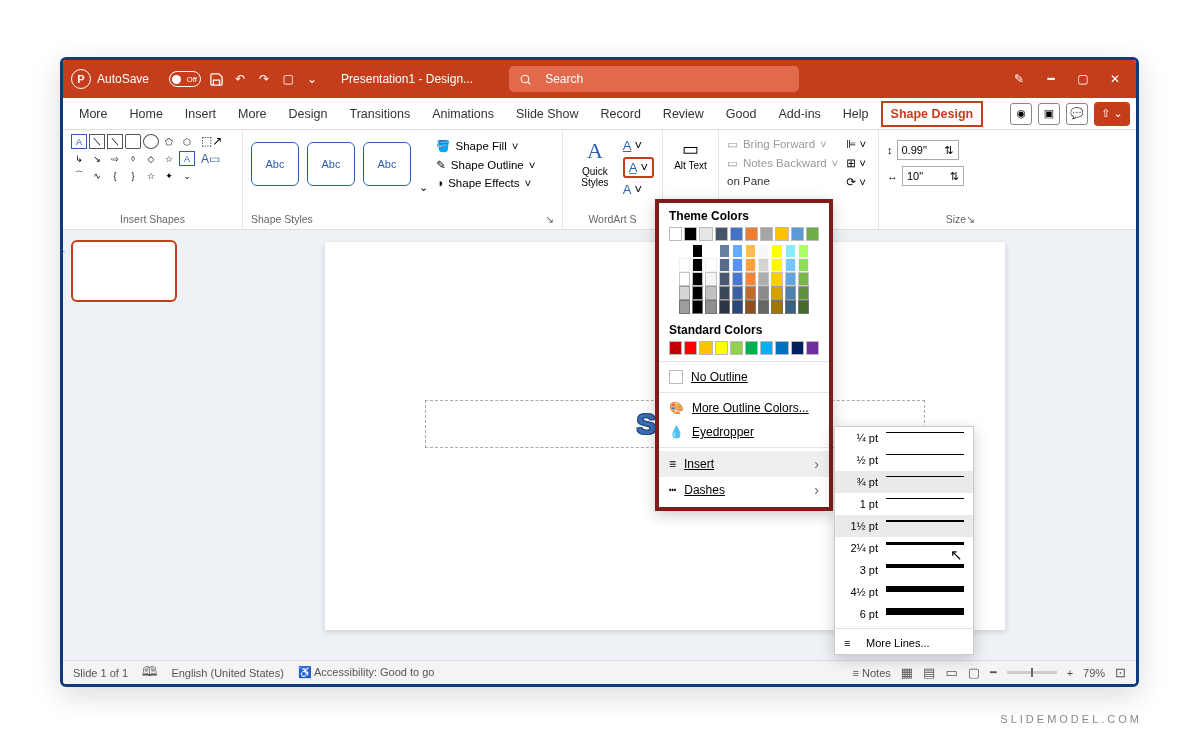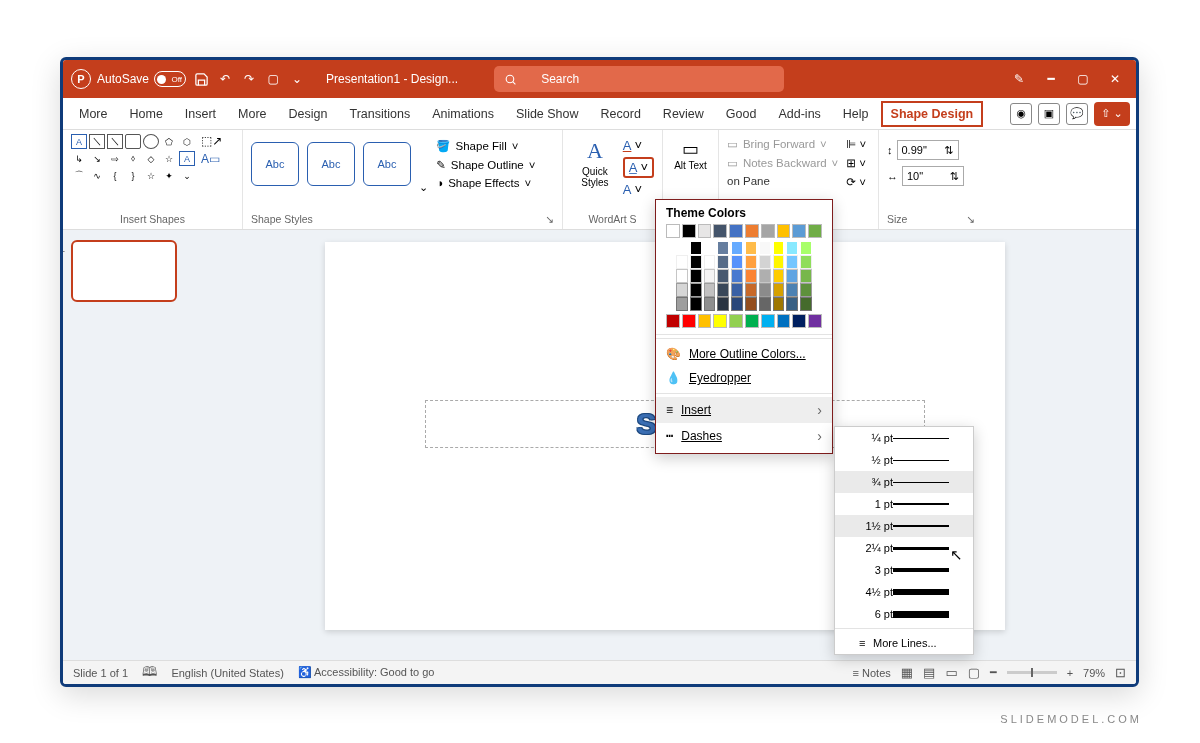--- a/index.html
+++ b/index.html
@@ -1,25 +1,25 @@
 <!DOCTYPE html>
 <html><head>
 <meta charset="utf-8">
 <style>
 * { box-sizing: border-box; margin: 0; padding: 0; font-family: "Segoe UI", Arial, sans-serif; }
 body { background: #fff; width: 1200px; height: 743px; position: relative; }
 .outer { position: absolute; left: 60px; top: 57px; width: 1079px; height: 630px; border: 3px solid #0f3b7a; border-radius: 6px; box-shadow: 0 8px 30px rgba(0,0,0,.15); background: #fff; overflow: hidden; }
 .titlebar { height: 38px; background: #c43e1c; display: flex; align-items: center; color: #fff; font-size: 12px; padding: 0 8px; gap: 6px; }
 .app-icon { width: 20px; height: 20px; border: 1.5px solid #fff; border-radius: 50%; display: flex; align-items: center; justify-content: center; font-size: 11px; font-weight: bold; }
-.autosave-toggle { display: flex; align-items: center; gap: 5px; }
+.autosave-toggle { display: flex; align-items: center; gap: 20px; }
 .toggle { width: 32px; height: 16px; border: 1.5px solid #fff; border-radius: 8px; display: flex; align-items: center; padding: 0 3px; font-size: 8px; justify-content: flex-end; position: relative; }
 .toggle::before { content: ''; width: 9px; height: 9px; background: #fff; border-radius: 50%; position: absolute; left: 2px; }
 .titlebar .tb-icon { width: 18px; height: 18px; display: flex; align-items: center; justify-content: center; cursor: pointer; }
 .doc-title { margin-left: 14px; font-size: 12px; }
-.search-box { margin-left: 30px; flex: 0 0 290px; height: 26px; background: #e2694a; border-radius: 5px; display: flex; align-items: center; padding: 0 10px; gap: 24px; color: #fff; font-size: 12px; }
+.search-box { margin-left: 30px; flex: 0 0 290px; height: 26px; background: #e2694a; border-radius: 5px; display: flex; align-items: center; padding: 0 10px; gap: 13px; color: #fff; font-size: 12px; }
 .search-box svg { stroke: #fff; }
 .tb-spacer { flex: 1; }
 .win-btn { width: 26px; height: 26px; display: flex; align-items: center; justify-content: center; cursor: pointer; }
 .menubar { height: 32px; background: #fff; border-bottom: 1px solid #ddd; display: flex; align-items: center; font-size: 12.5px; padding: 0 6px; gap: 2px; }
 .menubar .tab { padding: 6px 10px; cursor: pointer; color: #333; }
 .menubar .tab.active { border: 2px solid #c43e1c; color: #c43e1c; font-weight: 600; padding: 4px 8px; }
 .menubar .right-icons { margin-left: auto; display: flex; gap: 6px; align-items: center; }
 .rib-icon { width: 22px; height: 22px; border: 1px solid #888; border-radius: 3px; display: flex; align-items: center; justify-content: center; font-size: 11px; cursor: pointer; }
 .share-btn { background: #c43e1c; color: #fff; border: none; width: 36px; height: 24px; border-radius: 4px; }
 .ribbon { height: 100px; background: #fff; border-bottom: 1px solid #ddd; display: flex; font-size: 11px; position: relative; }
@@ -42,30 +42,30 @@
 .workspace { position: absolute; top: 170px; left: 0; right: 0; bottom: 24px; background: #eef2f6; display: flex; }
 .thumb-panel { width: 148px; background: #eef2f6; padding: 10px 8px; }
 .thumb { width: 106px; height: 62px; border: 2px solid #c43e1c; border-radius: 6px; background: #fff; position: relative; }
 .thumb-num { position: absolute; left: -14px; top: 0; font-size: 11px; color: #666; }
 .canvas { flex: 1; padding: 12px 18px 12px 0; }
 .slide { width: 680px; height: 388px; background: #fff; box-shadow: 0 2px 6px rgba(0,0,0,.15); margin: 0 auto; position: relative; }
 .slide-textbox { position: absolute; left: 100px; top: 158px; width: 500px; height: 48px; border: 1px dashed #aaa; display: flex; align-items: center; justify-content: center; }
 .slide-text { font-size: 30px; color: #3b6fb5; font-weight: 600; text-shadow: -1px -1px 0 #1e4a80, 1px -1px 0 #1e4a80, -1px 1px 0 #1e4a80, 1px 1px 0 #1e4a80; letter-spacing: 1px; }
 .statusbar { position: absolute; bottom: 0; left: 0; right: 0; height: 24px; background: #f4f4f4; border-top: 1px solid #ddd; display: flex; align-items: center; font-size: 11px; color: #555; padding: 0 10px; gap: 14px; }
 .statusbar .sb-right { margin-left: auto; display: flex; align-items: center; gap: 10px; }
-.dropdown-outline { position: absolute; left: 655px; top: 199px; width: 178px; background: #fff; border: 1px solid #7f1d1d; box-shadow: 0 4px 14px rgba(0,0,0,.2); font-size: 12px; padding-bottom: 4px; z-index: 10; }
+.dropdown-outline { position: absolute; left: 655px; top: 199px; width: 178px; background: #fff; border: 4px solid #7f1d1d; box-shadow: 0 4px 14px rgba(0,0,0,.2); font-size: 12px; padding-bottom: 4px; z-index: 10; }
 .dd-section-title { font-weight: 600; padding: 6px 10px 4px; font-size: 12px; }
 .swatch-row { display: flex; gap: 2px; padding: 0 10px 3px; }
 .swatch { width: 14px; height: 14px; border: 1px solid #bbb; }
 .dd-item { display: flex; align-items: center; gap: 8px; padding: 5px 10px; cursor: pointer; }
 .dd-item:hover, .dd-item.hover { background: #eee; }
 .dd-item.arrow::after { content: '›'; margin-left: auto; color: #666; font-size: 14px; }
 .dd-sep { height: 1px; background: #e3e3e3; margin: 3px 0; }
 .weight-fly { position: absolute; left: 834px; top: 426px; width: 140px; background: #fff; border: 1px solid #ccc; box-shadow: 0 4px 14px rgba(0,0,0,.2); font-size: 11px; z-index: 11; }
-.weight-row { display: flex; align-items: center; gap: 0; padding: 5px 24px; cursor: pointer; }
+.weight-row { display: flex; gap: 8px; padding: 5px 9px; cursor: pointer; }
 .weight-row.hover { background: #eaeaea; }
 .weight-row .wlabel { width: 34px; text-align: right; }
 .weight-row .wline { flex: 1; background: #000; }
 .cursor-arrow { position: absolute; left: 950px; top: 546px; z-index: 30; font-size: 15px; pointer-events: none; }
 .watermark { position: absolute; right: 58px; bottom: 18px; font-size: 11px; letter-spacing: 3px; color: #888; }
 .sb-ic { font-size: 13px; cursor: pointer; }
 </style>
 </head>
 <body>
 
@@ -230,21 +230,21 @@
             </div>
           </div>
         <div style="display:flex;gap:4px;align-items:center">
             <span>↔</span>
             <div class="size-input">
               <span>10"</span>
               <span>⇅</span>
             </div>
           </div>
       </div>
-      <div class="rgroup-label" style="display:flex;justify-content:space-between">
+      <div class="rgroup-label" style="display:flex;justify-content:flex-end">
           <span>Size</span>
           <span>↘</span>
         </div>
     </div>
   </div>
 
   <div class="workspace">
     <div class="thumb-panel">
       <div class="thumb">
         <span class="thumb-num">1</span>
@@ -351,33 +351,38 @@
         <span class="swatch" style="background: rgb(231, 230, 230); filter: brightness(0.62);"></span>
         <span class="swatch" style="background: rgb(68, 84, 106); filter: brightness(0.62);"></span>
         <span class="swatch" style="background: rgb(68, 114, 196); filter: brightness(0.62);"></span>
         <span class="swatch" style="background: rgb(237, 125, 49); filter: brightness(0.62);"></span>
         <span class="swatch" style="background: rgb(165, 165, 165); filter: brightness(0.62);"></span>
         <span class="swatch" style="background: rgb(255, 192, 0); filter: brightness(0.62);"></span>
         <span class="swatch" style="background: rgb(91, 155, 213); filter: brightness(0.62);"></span>
         <span class="swatch" style="background: rgb(112, 173, 71); filter: brightness(0.62);"></span>
       </div>
     </div>
+  <div class="dd-section-title">Standard Colors</div>
   <div class="swatch-row" id="standard1">
       <span class="swatch" style="background: rgb(192, 0, 0);"></span>
       <span class="swatch" style="background: rgb(255, 0, 0);"></span>
       <span class="swatch" style="background: rgb(255, 192, 0);"></span>
       <span class="swatch" style="background: rgb(255, 255, 0);"></span>
       <span class="swatch" style="background: rgb(146, 208, 80);"></span>
       <span class="swatch" style="background: rgb(0, 176, 80);"></span>
       <span class="swatch" style="background: rgb(0, 176, 240);"></span>
       <span class="swatch" style="background: rgb(0, 112, 192);"></span>
       <span class="swatch" style="background: rgb(0, 32, 96);"></span>
       <span class="swatch" style="background: rgb(112, 48, 160);"></span>
     </div>
   <div class="dd-sep"></div>
+  <div class="dd-item">
+      <span class="swatch" style="background:#fff"></span>
+      <u>No Outline</u>
+    </div>
   <div class="dd-sep"></div>
   <div class="dd-item">
       <span>🎨</span>
       <u>More Outline Colors...</u>
     </div>
   <div class="dd-item">
       <span>💧</span>
       <u>Eyedropper</u>
     </div>
   <div class="dd-sep"></div>

